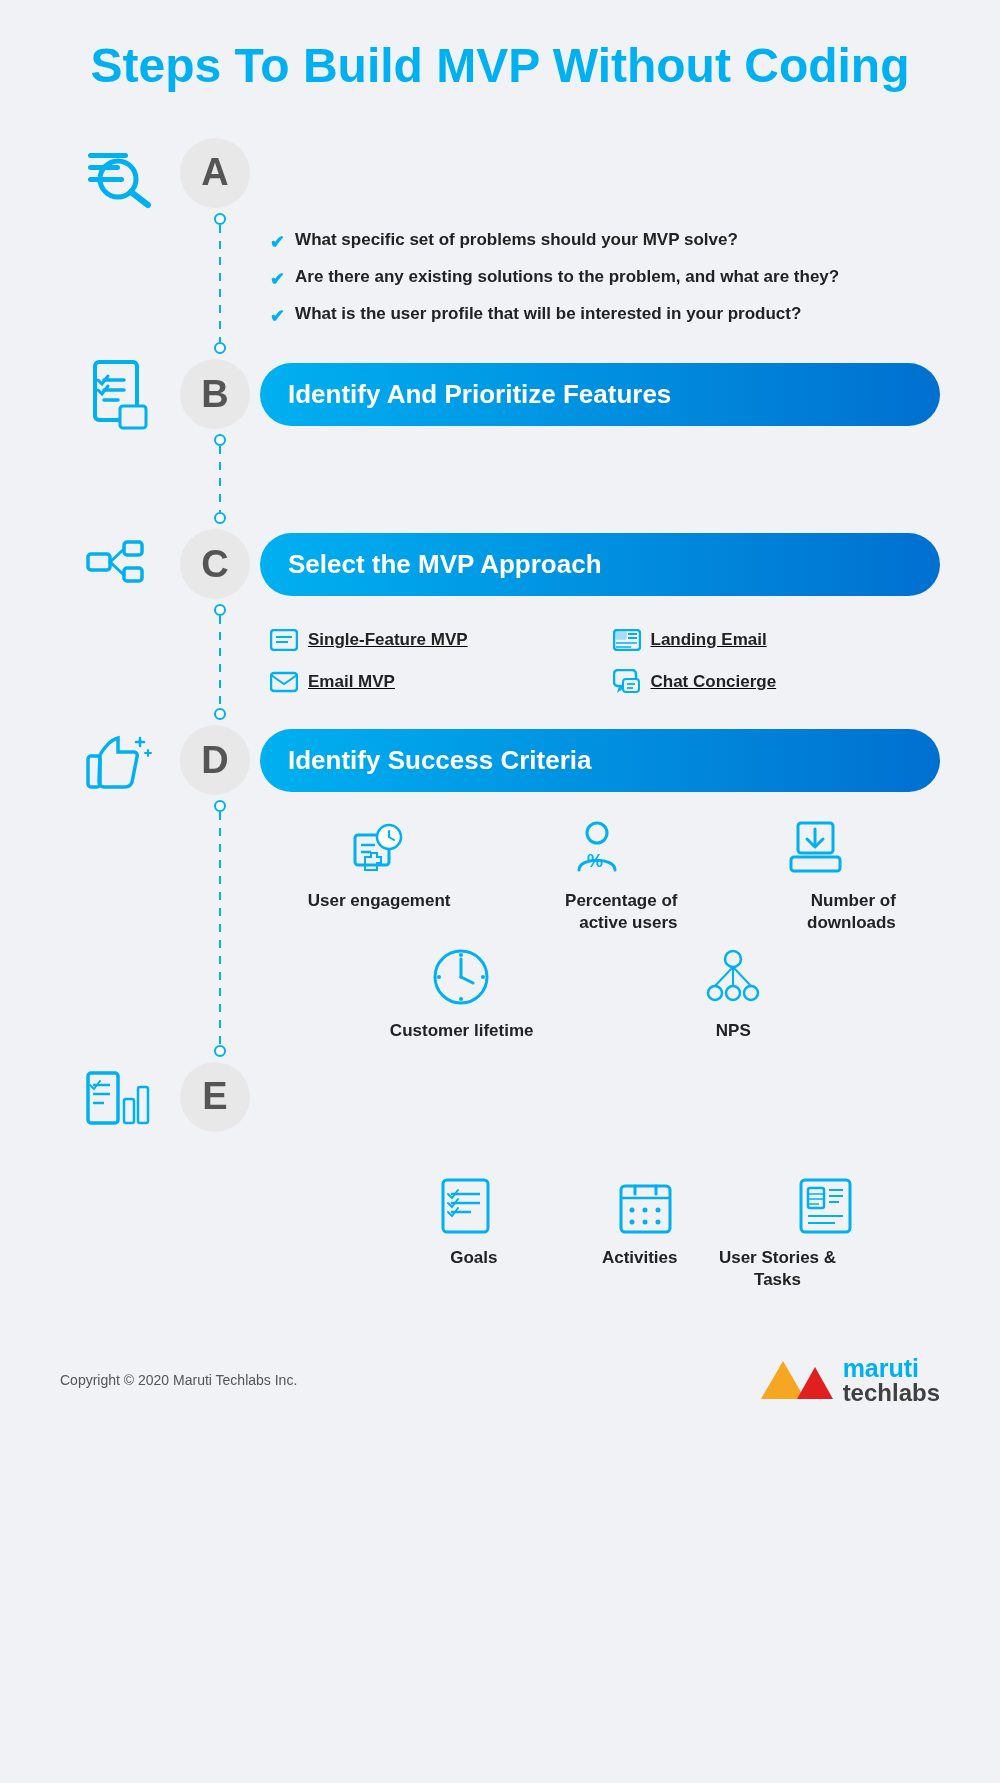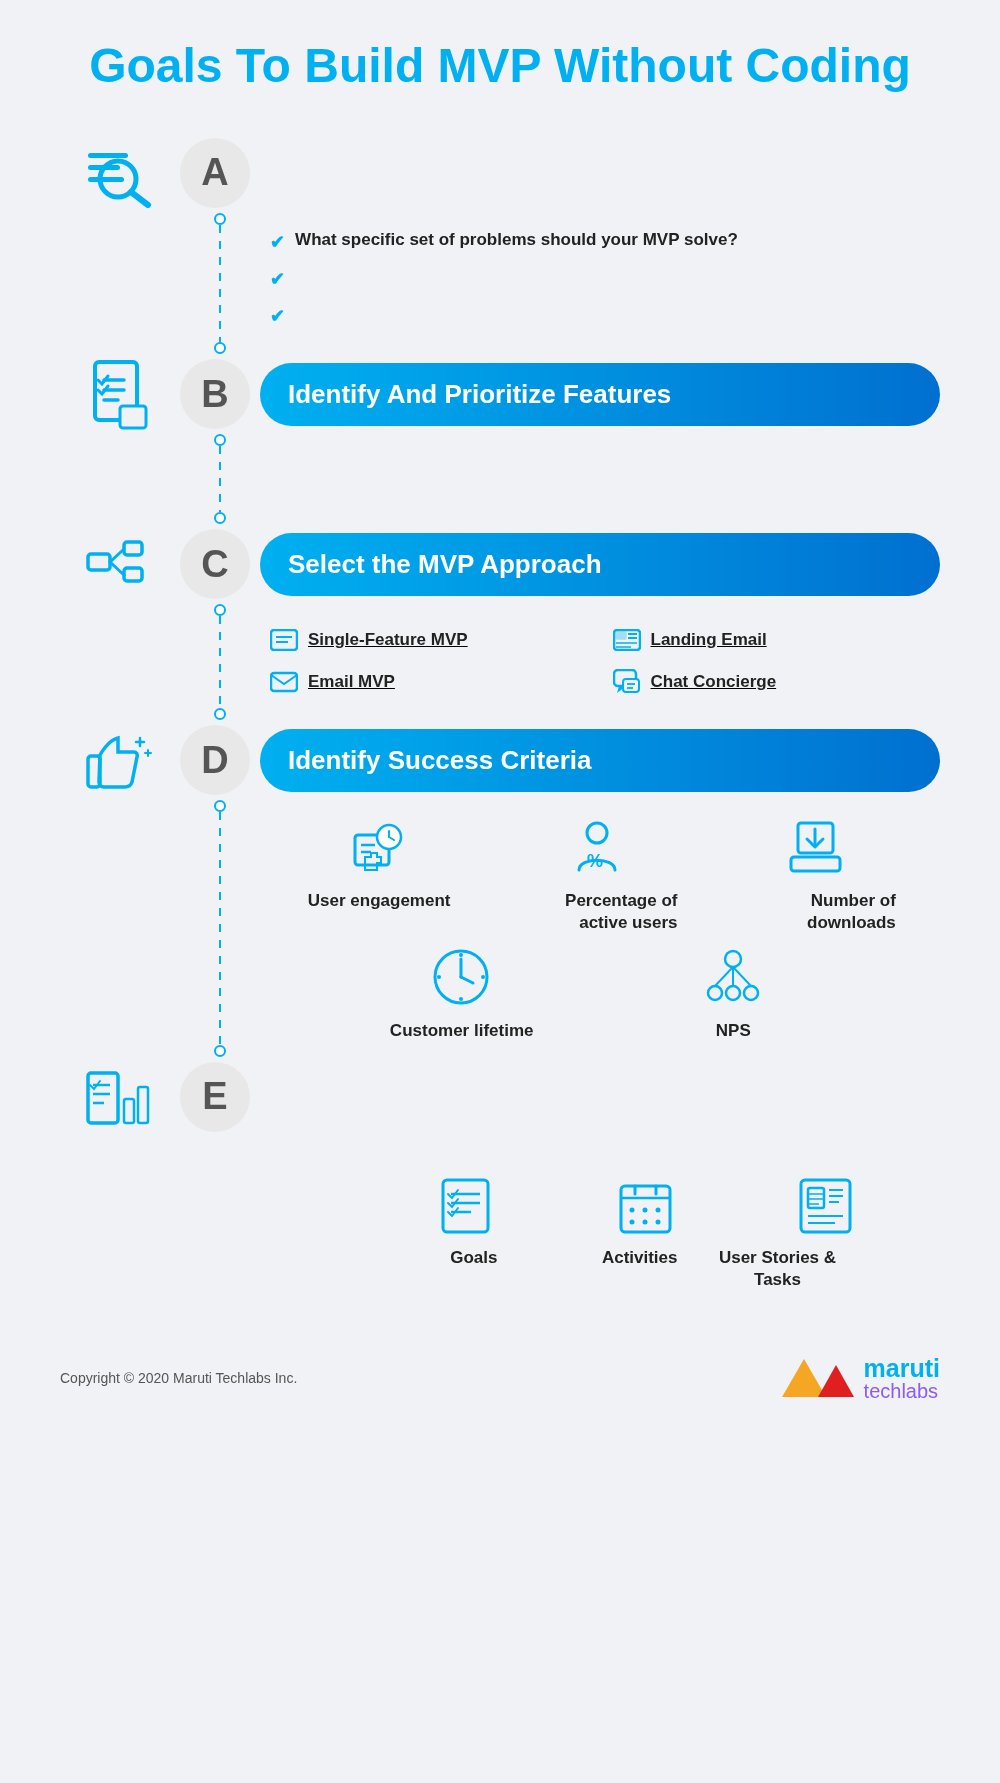--- a/index.html
+++ b/index.html
@@ -205,23 +205,23 @@
       display: flex;
       flex-direction: column;
       line-height: 1;
     }
     .brand-maruti {
       font-size: 25px;
       font-weight: 900;
       color: #00b0f0;
     }
     .brand-techlabs {
-      font-size: 20px;
-      font-weight: 400;
-      color: #8b5cf6;
+      font-size: 24px;
+      font-weight: 700;
+      color: #404040;
     }
 
     
     .full-layout {
       display: flex;
       flex-direction: column;
       position: relative;
     }
 
     .step-block {
@@ -263,21 +263,21 @@
     .svg-icon-roadmap {
       width: 65px;
       height: 65px;
     }
   </style>
 </head>
 <body>
 
 <div class="page-container">
 
-  <h1 class="main-title">Goals To Build MVP Without Coding</h1>
+  <h1 class="main-title">Steps To Build MVP Without Coding</h1>
 
   <div class="full-layout">
 
     <div class="step-block">
       <div class="step-header-row">
 
         <div class="left-icon-col">
           <svg class="svg-icon-lg" viewBox="0 0 80 80" fill="none">
             <rect x="8" y="20" width="40" height="5" rx="2.5" fill="#00b0f0"></rect>
             <rect x="8" y="32" width="32" height="5" rx="2.5" fill="#00b0f0"></rect>
@@ -299,23 +299,25 @@
           <div class="dashed-line" style="height:180px;"></div>
           <div class="dot"></div>
         </div>
         <div class="content-area">
           <div class="checklist-item">
             <span class="check-mark">✔</span>
             <span>What specific set of problems should your MVP solve?</span>
           </div>
           <div class="checklist-item">
             <span class="check-mark">✔</span>
+            <span>Are there any existing solutions to the problem, and what are they?</span>
           </div>
           <div class="checklist-item">
             <span class="check-mark">✔</span>
+            <span>What is the user profile that will be interested in your product?</span>
           </div>
         </div>
       </div>
     </div>
 
     <div class="step-block">
       <div class="step-header-row">
         <div class="left-icon-col">
           <svg class="svg-icon-lg" viewBox="0 0 80 80" fill="none">
             <rect x="15" y="8" width="42" height="58" rx="4" stroke="#00b0f0" stroke-width="4" fill="none"></rect>

